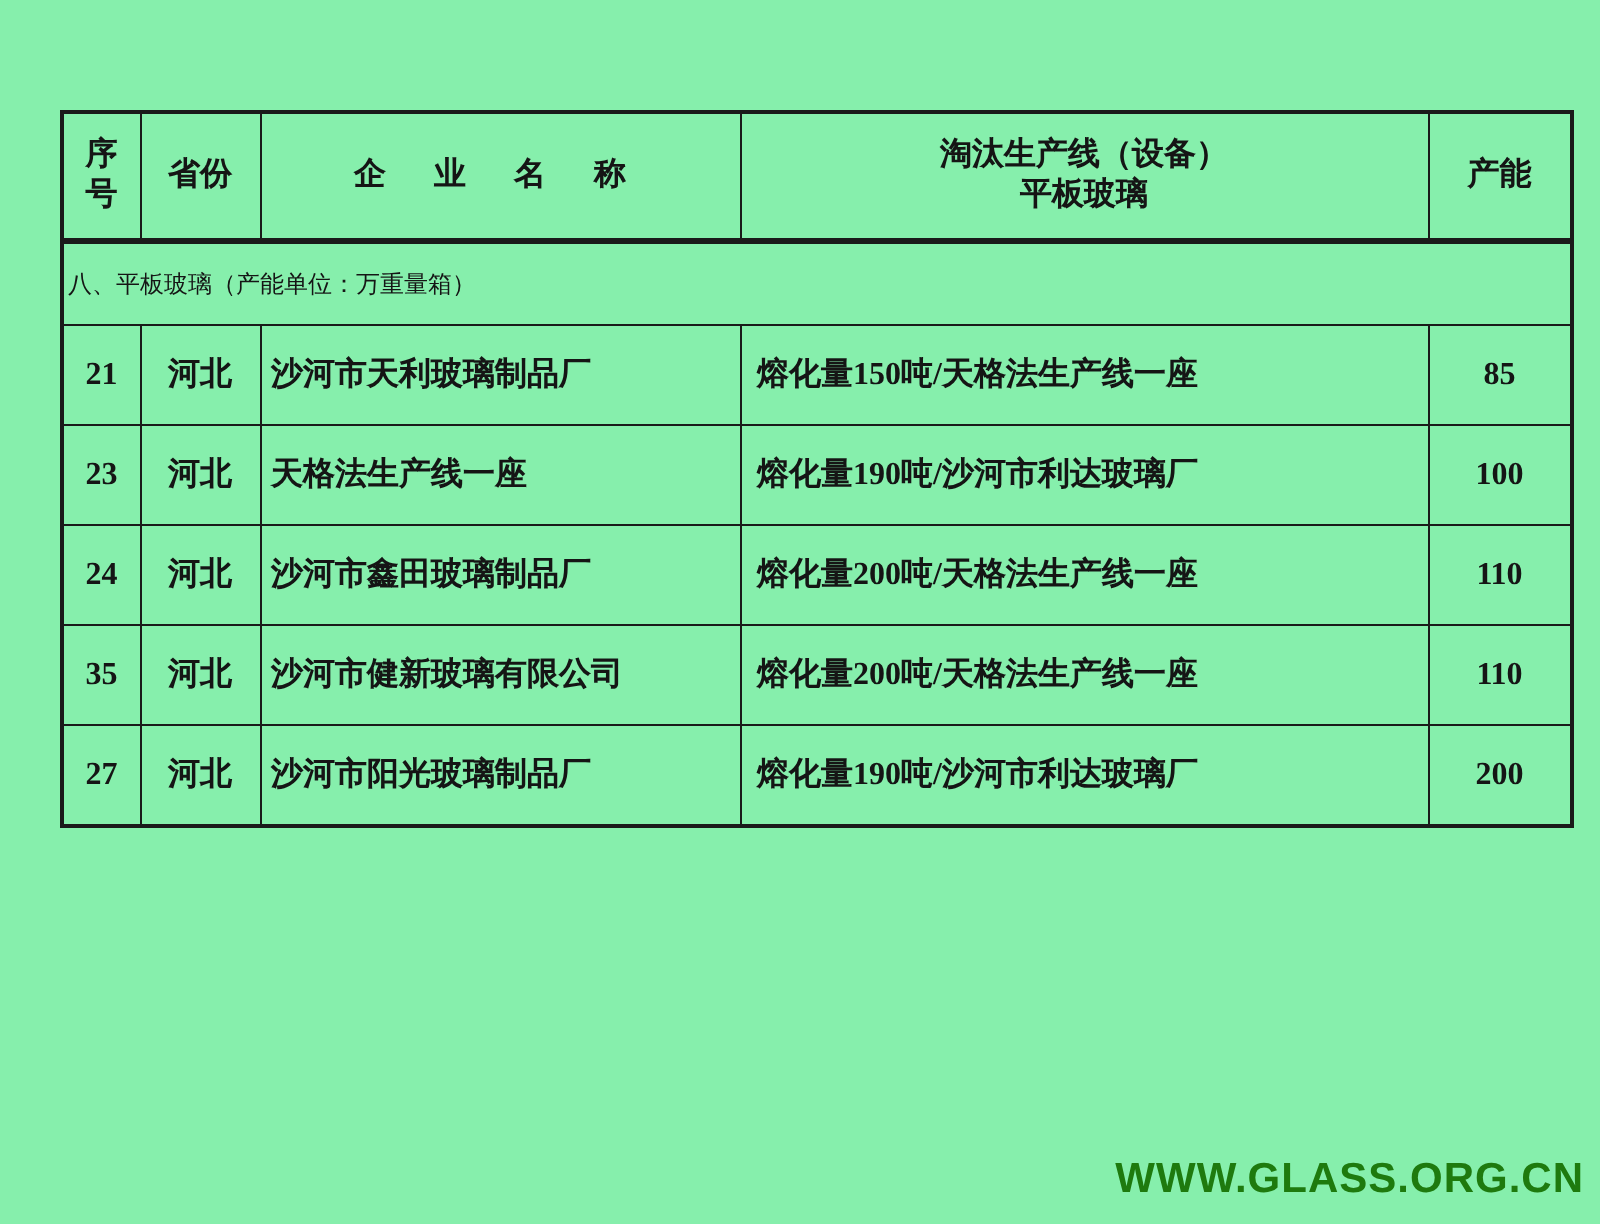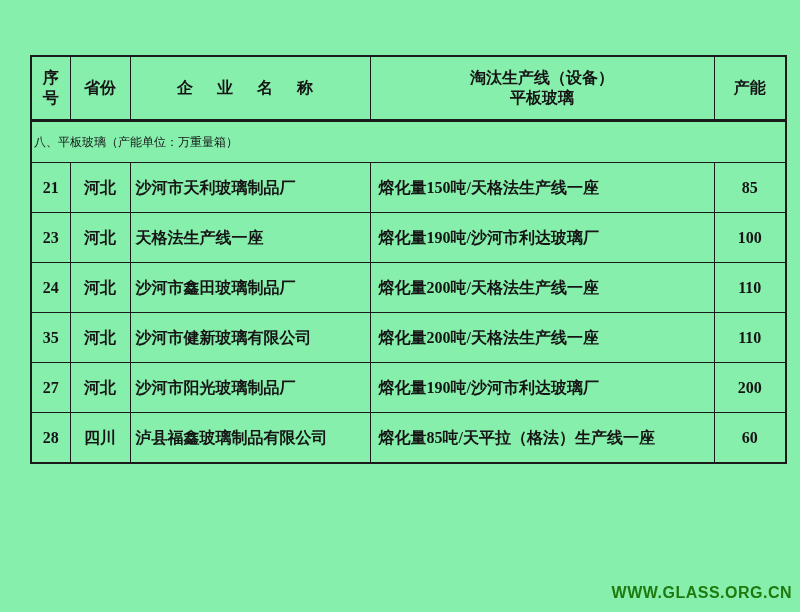--- a/index.html
+++ b/index.html
@@ -75,21 +75,21 @@
   tr.data-row td:first-child { border-left: 2.5px solid #1a1a1a; }
   tr.data-row td:last-child  { border-right: 2.5px solid #1a1a1a; }
   tr.data-row:last-child td  { border-bottom: 2.5px solid #1a1a1a; }
   .num { font-size: 17px; font-weight: 600; }
 
   .watermark {
     position: absolute;
     right: 8px;
     bottom: 10px;
     font-family: "Liberation Sans", "DejaVu Sans", sans-serif;
-    font-size: 16px;
+    font-size: 21px;
     font-weight: 700;
     letter-spacing: 0.5px;
     color: #1e7a0e;
   }
 </style>
 </head>
 <body>
 
 <div class="page">
 
@@ -145,24 +145,17 @@
         <td class="td-line">熔化量200吨/天格法生产线一座</td>
         <td class="td-cap num">110</td>
       </tr>
       <tr class="data-row">
         <td class="td-no num">27</td>
         <td class="td-prov">河北</td>
         <td class="td-name">沙河市阳光玻璃制品厂</td>
         <td class="td-line">熔化量190吨/沙河市利达玻璃厂</td>
         <td class="td-cap num">200</td>
       </tr>
-      <tr class="data-row">
-        <td class="td-no num">28</td>
-        <td class="td-prov">四川</td>
-        <td class="td-name">泸县福鑫玻璃制品有限公司</td>
-        <td class="td-line">熔化量85吨/天平拉（格法）生产线一座</td>
-        <td class="td-cap num">60</td>
-      </tr>
     </tbody>
   </table>
 
   <div class="watermark">WWW.GLASS.ORG.CN</div>
 </div>
 
 </body></html>

